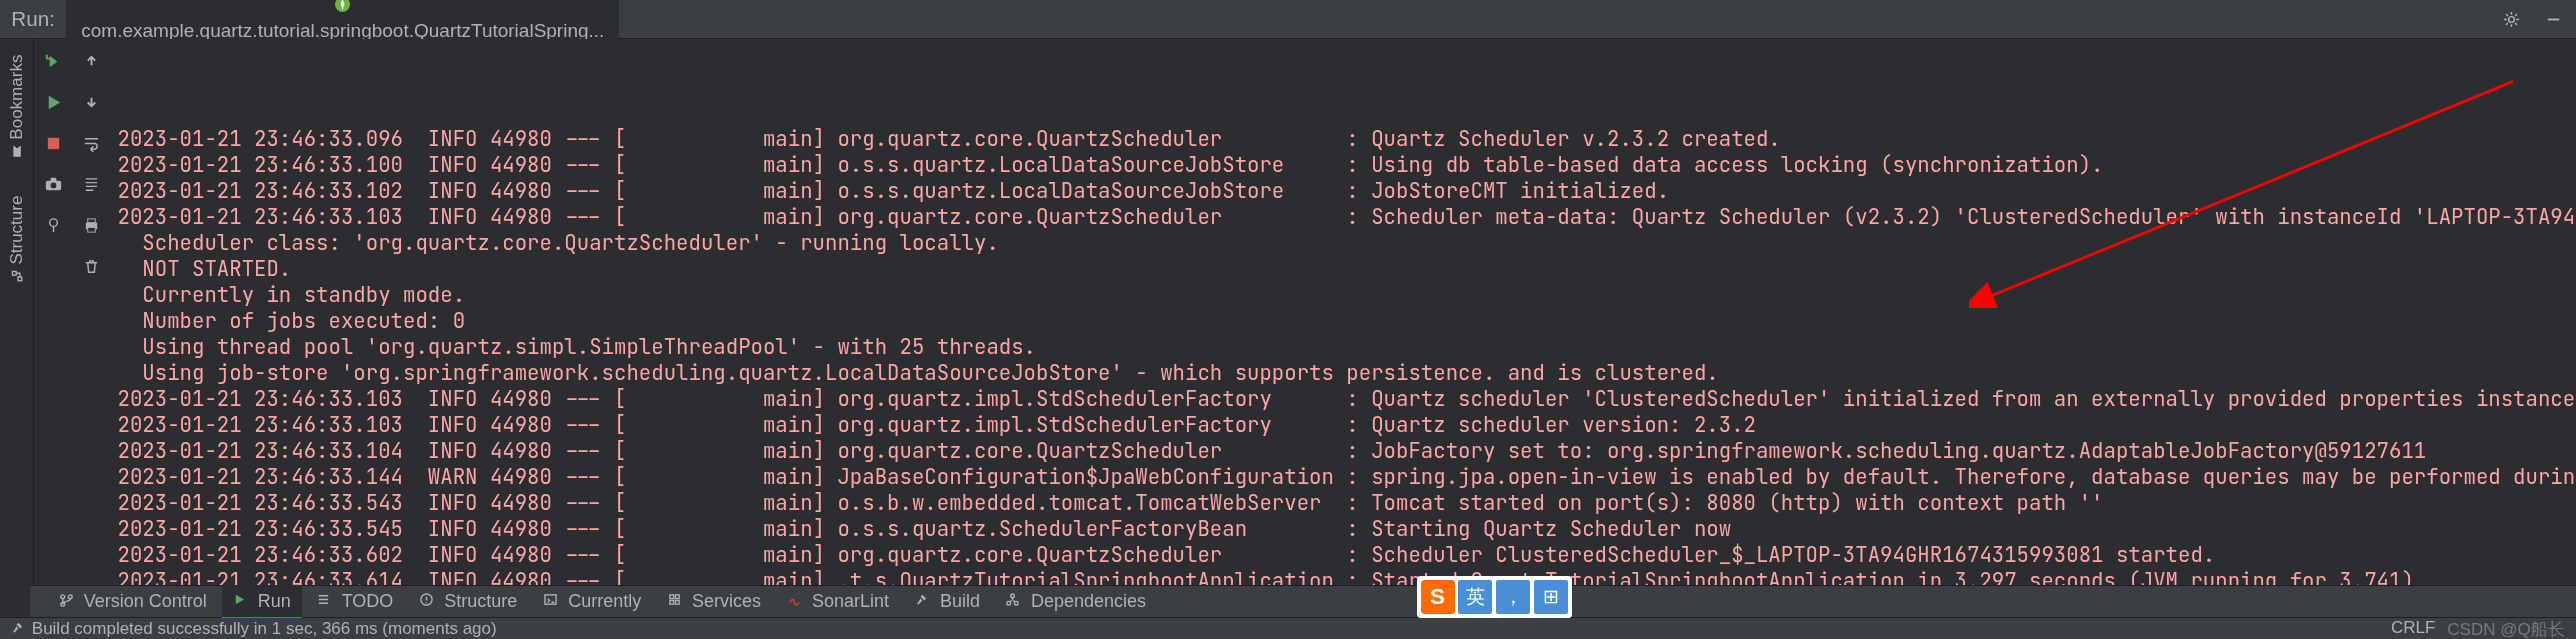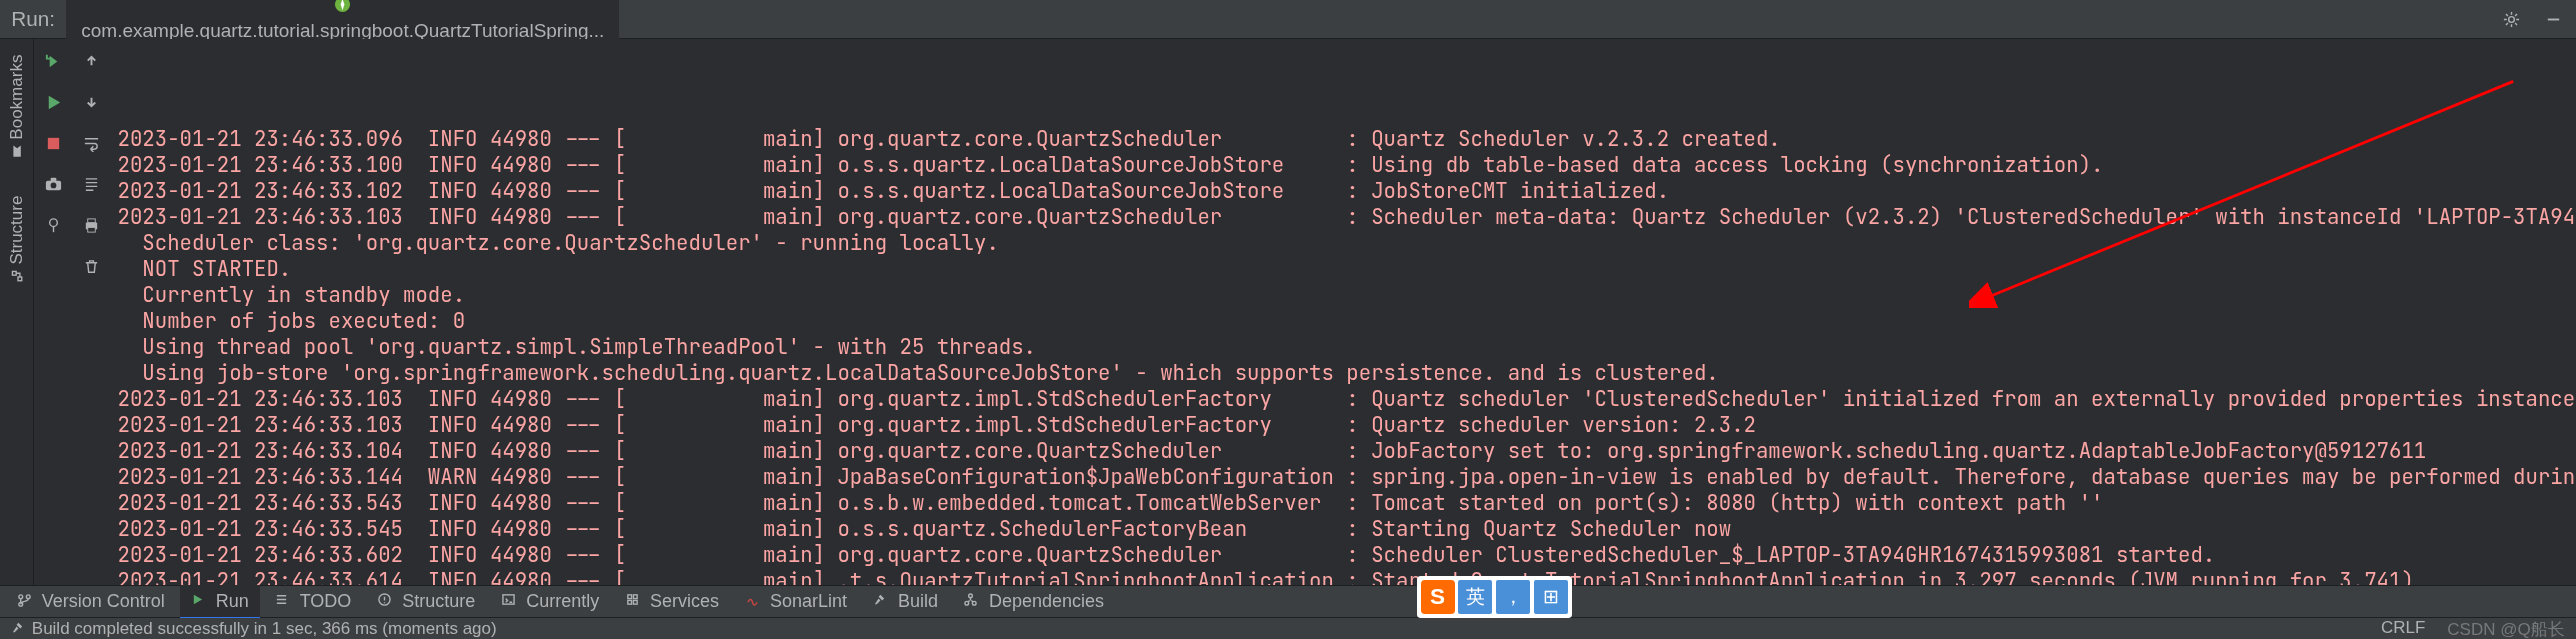--- a/index.html
+++ b/index.html
@@ -127,23 +127,24 @@
     }
     .log-line {
       white-space: pre;
     }
     .bottom-tabs {
       height: 32px;
       background: #3c3f41;
       display: flex;
       align-items: center;
       gap: 3.8px;
-      padding: 0 6px;
+      padding: 0 18px;
       border-top: 0.9px solid #1e1f22;
       font-size: 18px;
+      margin-left: 30px;
     }
     .btab {
       padding: 5.6px 11.3px;
       display: flex;
       align-items: center;
       gap: 7.5px;
       color: #afb1b3;
       cursor: pointer;
     }
     .btab.active {
@@ -161,21 +162,21 @@
       display: flex;
       align-items: center;
       padding: 0 11.3px;
       font-size: 17px;
       color: #afb1b3;
       border-top: 0.9px solid #1e1f22;
     }
     .status-right {
       margin-left: auto;
       display: flex;
-      gap: 22px;
+      gap: 12px;
     }
     .arrow-annotation {
       position: absolute;
       pointer-events: none;
     }
     .ime-bar {
       position: absolute;
       bottom: 22.5px;
       left: 55%;
       display: flex;

